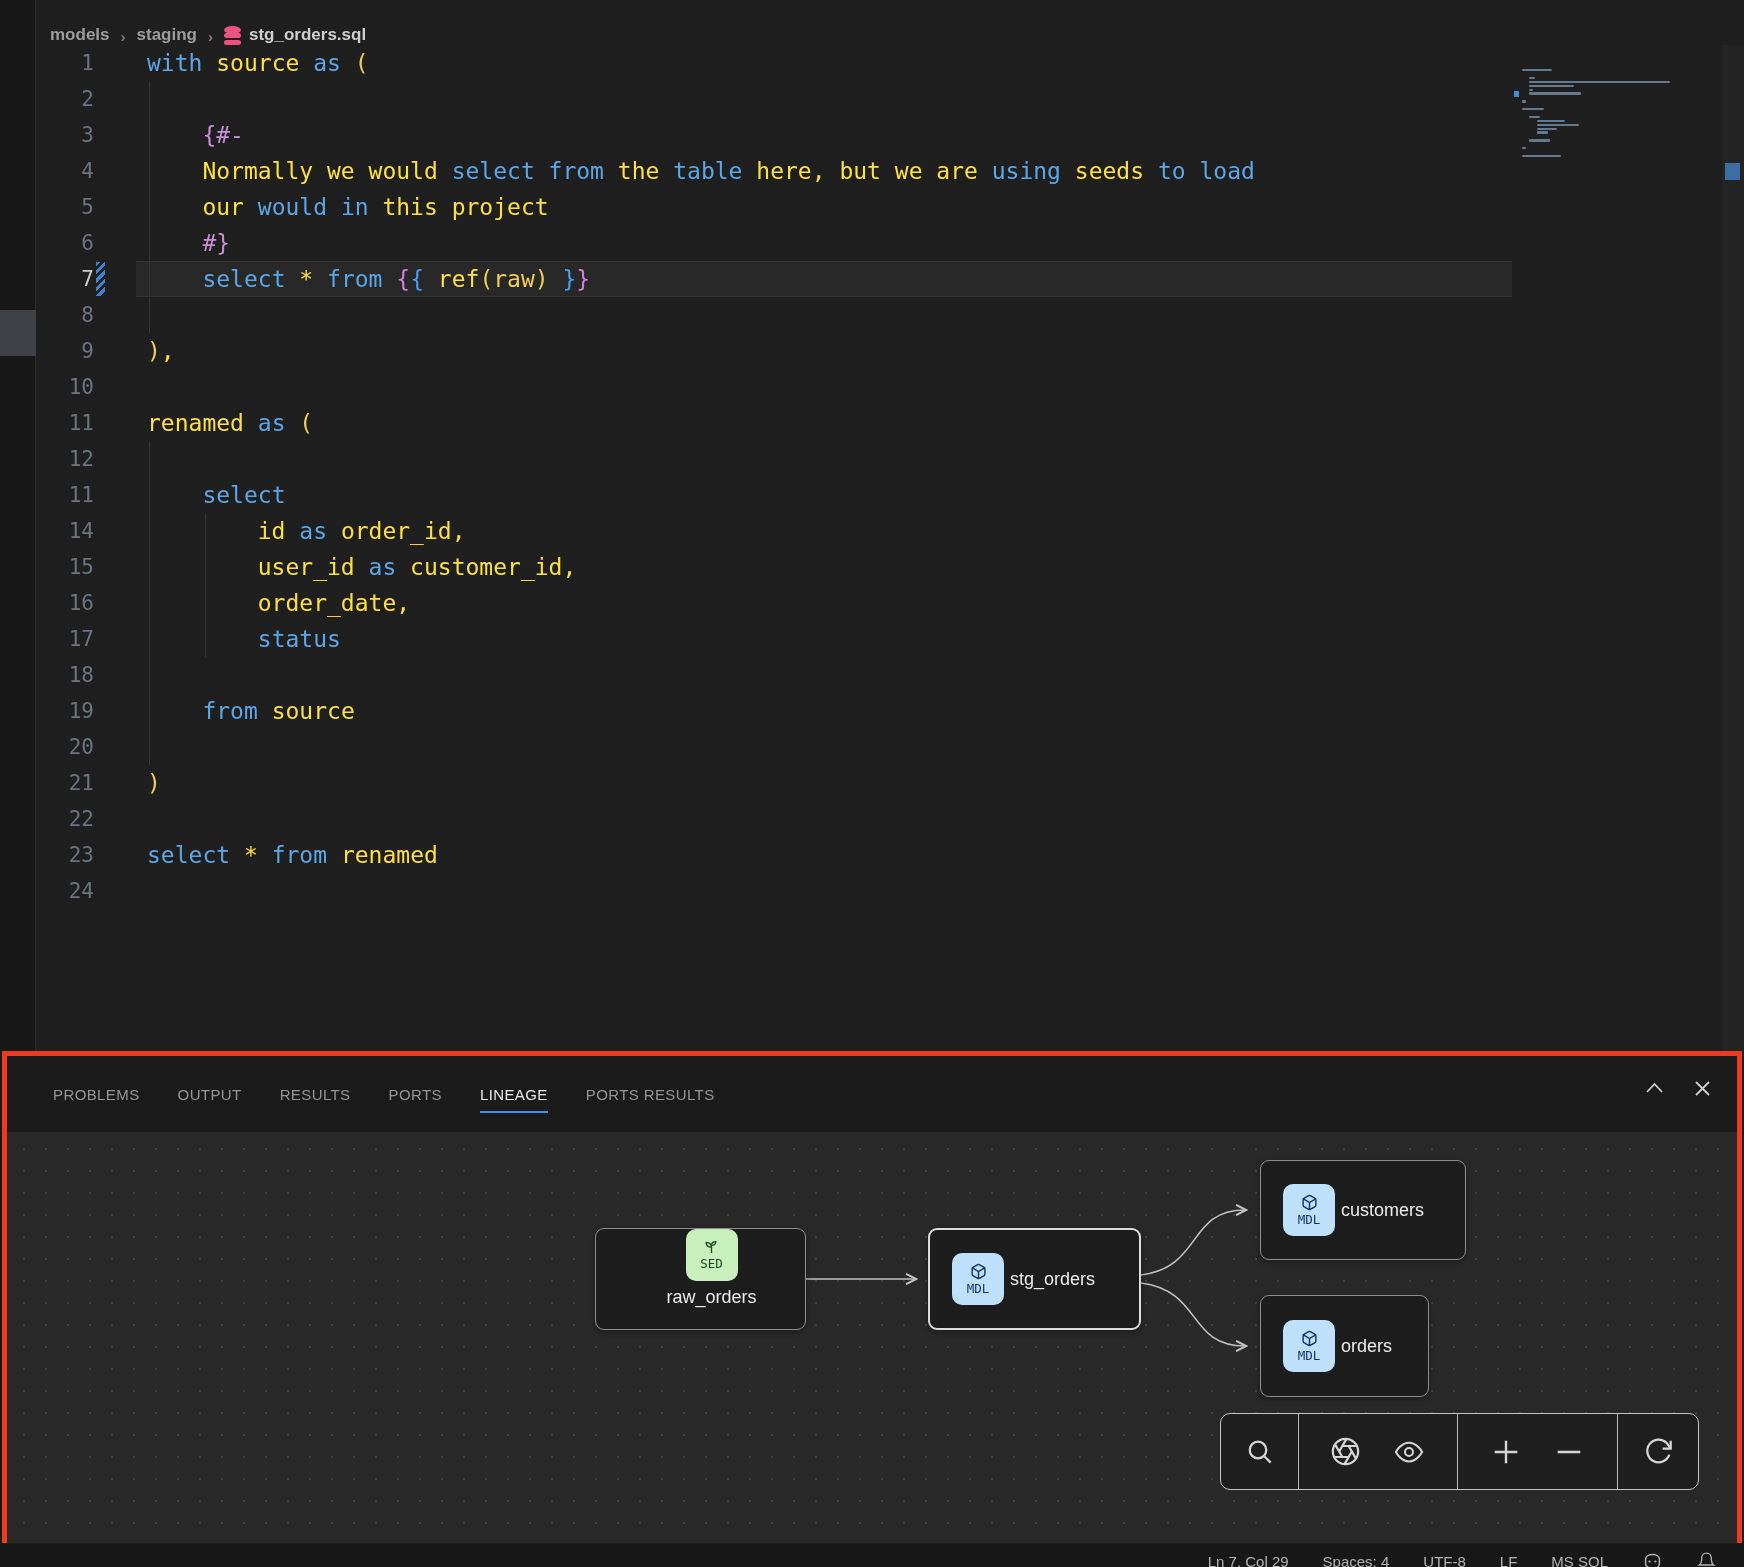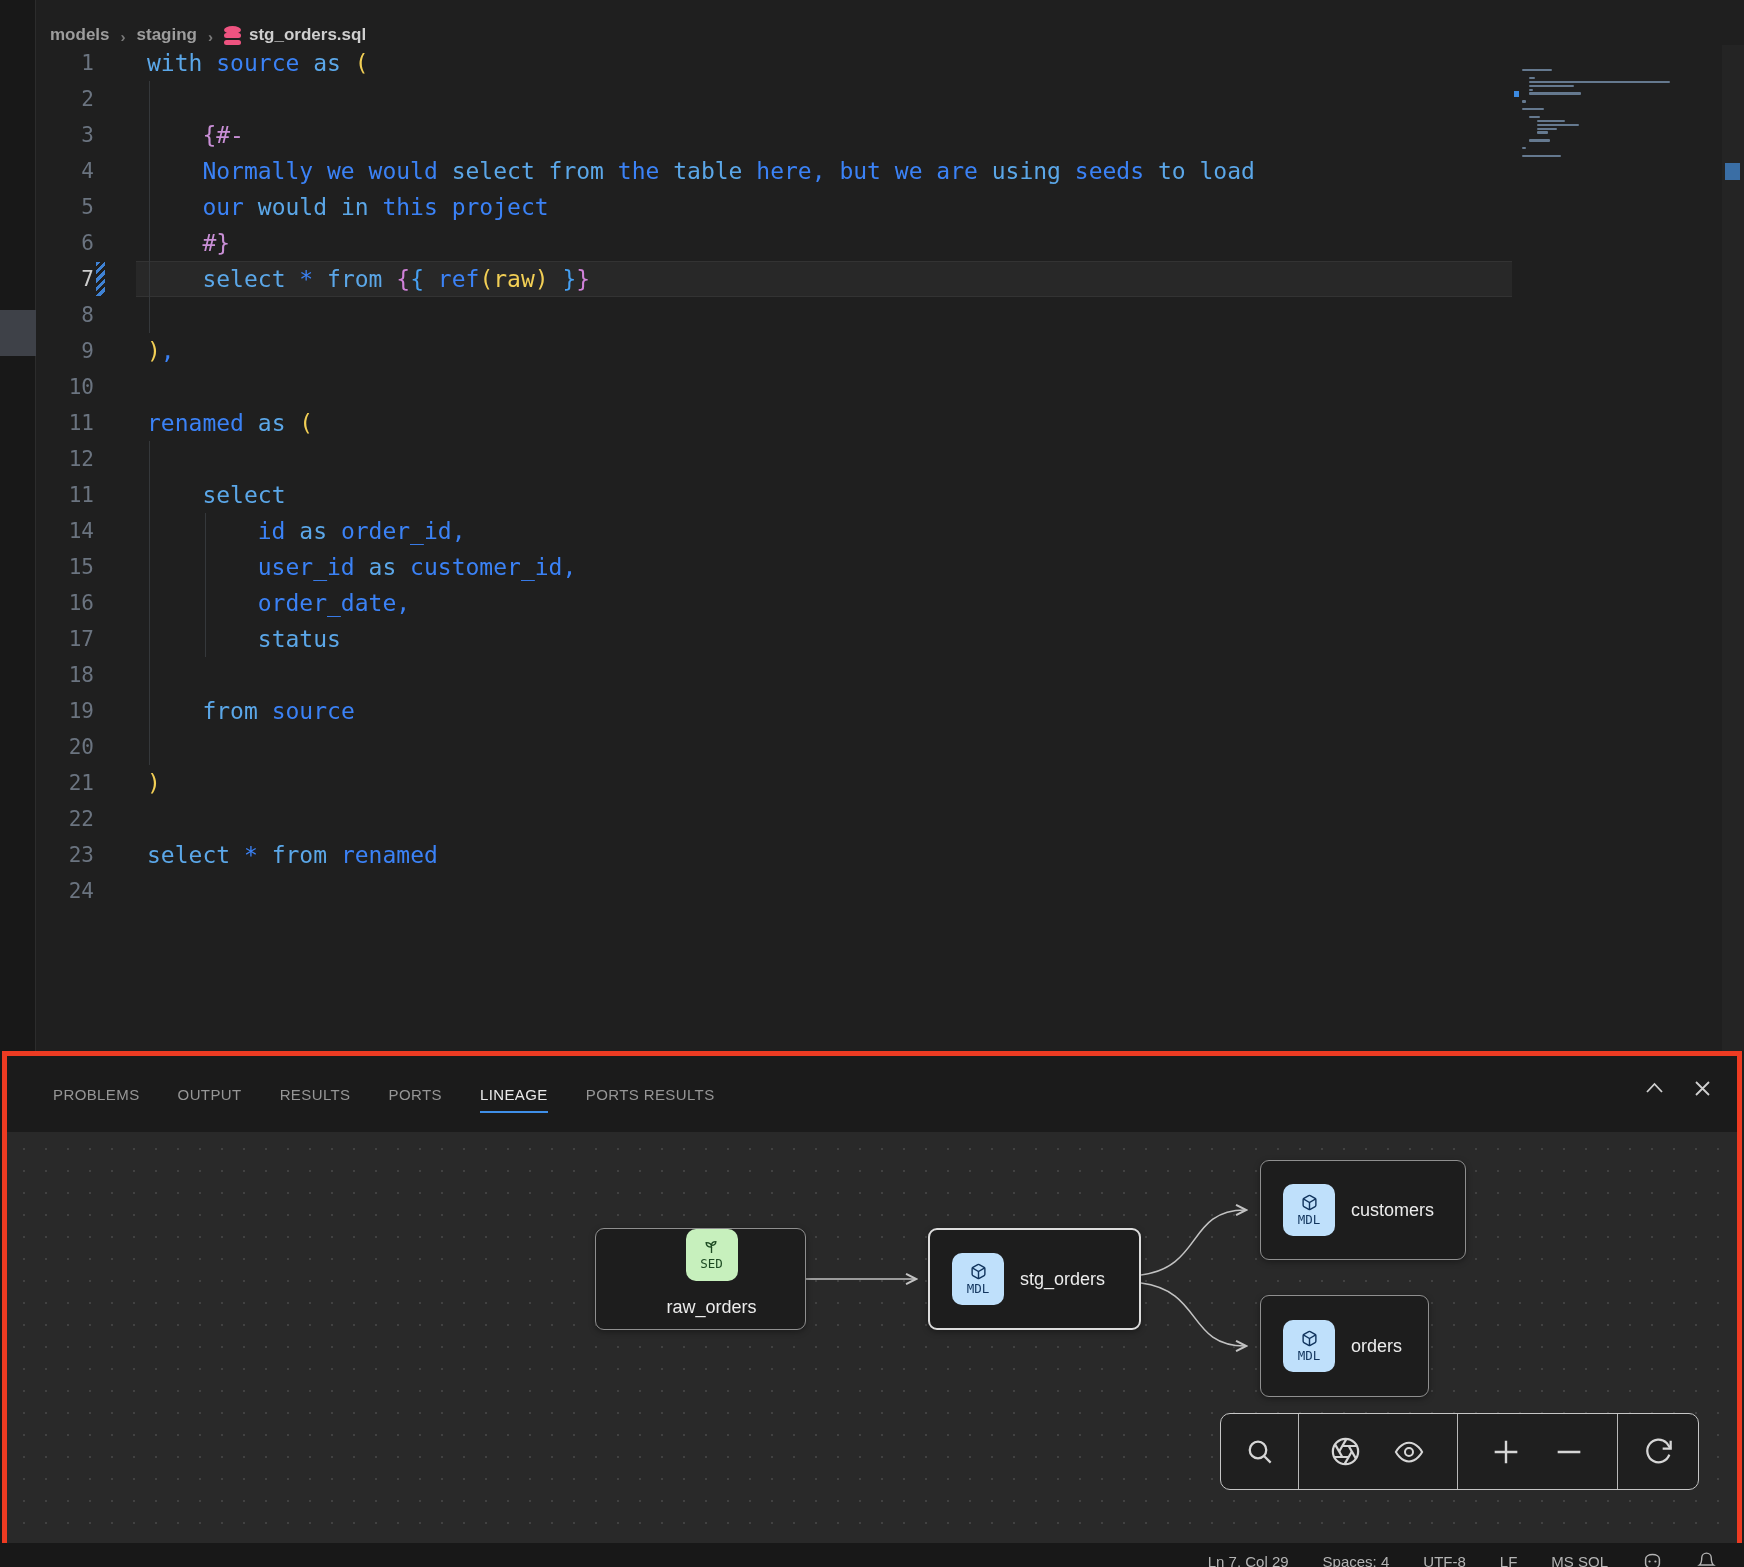--- a/index.html
+++ b/index.html
@@ -37,21 +37,21 @@
   .gutter-mod { position:absolute; left:60px; top:217px; width:9px; height:34px;
     background:repeating-linear-gradient(135deg,#3f82d4 0 3px,rgba(0,0,0,0) 3px 6px); }
   .guide { position:absolute; width:1px; background:#35383b; }
   .g1a { left:113px; top:36px;  height:252px; }
   .g1b { left:113px; top:396px; height:324px; }
   .g2  { left:169px; top:468px; height:144px; }
   .code-row { position:relative; display:flex; height:36px; line-height:36px; }
   .code-row .ln { width:58px; text-align:right; color:#6b7480; font-size:21px; flex:none; }
   .code-row.active .ln { color:#cccccc; }
   .code-row .lc { padding-left:53px; white-space:pre; }
-  .tk-kw { color:#5ba7e8; } .tk-pl { color:#3b82f6; } .tk-b1 { color:#f2cf55; }
+  .tk-kw { color:#5ba7e8; } .tk-pl { color:#fde047; } .tk-b1 { color:#f2cf55; }
   .tk-b2 { color:#d081d9; } .tk-b3 { color:#46a0f2; } .tk-jj { color:#c98fd6; }
 
   
   .minimap { position:absolute; left:1470px; top:24px; width:205px; height:130px; }
   .minimap .bar { position:absolute; height:2.4px; border-radius:1px; background:rgba(140,170,205,.65); }
   .minimap .mod { position:absolute; left:8px; width:5px; height:6px; background:#3c8ae0; }
   .ruler { position:absolute; right:0; top:0; width:22px; height:1006px; background:#242424; }
   .ruler .mark { position:absolute; left:3px; top:118px; width:15px; height:17px; background:#3a6ea5; }
 
   
@@ -67,21 +67,21 @@
   .panel-actions { position:absolute; right:26px; top:0; height:64px;
     display:flex; align-items:center; gap:30px; }
   .panel-actions svg { display:block; }
 
   
   .canvas { position:relative; width:1730px; height:418px; background:#292929;
     background-image:radial-gradient(circle,#414141 1.3px, rgba(0,0,0,0) 1.4px);
     background-size:22px 22px; background-position:6px 6px; overflow:hidden; }
   .edges { position:absolute; left:0; top:0; }
 
-  .lnode { position:absolute; display:flex; align-items:center; gap:16px; padding-left:22px;
+  .lnode { position:absolute; display:flex; align-items:center; gap:6px; padding-left:22px;
     background:#1d1d1d; border:1.5px solid #8f8f8f; border-radius:9px;
     box-shadow:0 2px 6px rgba(0,0,0,.35); cursor:pointer; }
   .lnode.selected { border:2px solid #dcdcdc; }
   .lnode .nlabel { font-size:18px; color:#ececec; }
   .badge { width:52px; height:52px; border-radius:10px; flex:none;
     display:flex; flex-direction:column; align-items:center; justify-content:center; gap:1px;
     font-family:"DejaVu Sans Mono", monospace; font-size:12.5px; }
   .badge.seed  { background:#c7f0bd; color:#1c4a22; }
   .badge.model { background:#bfe0fb; color:#12355e; }
   .badge svg { display:block; }

